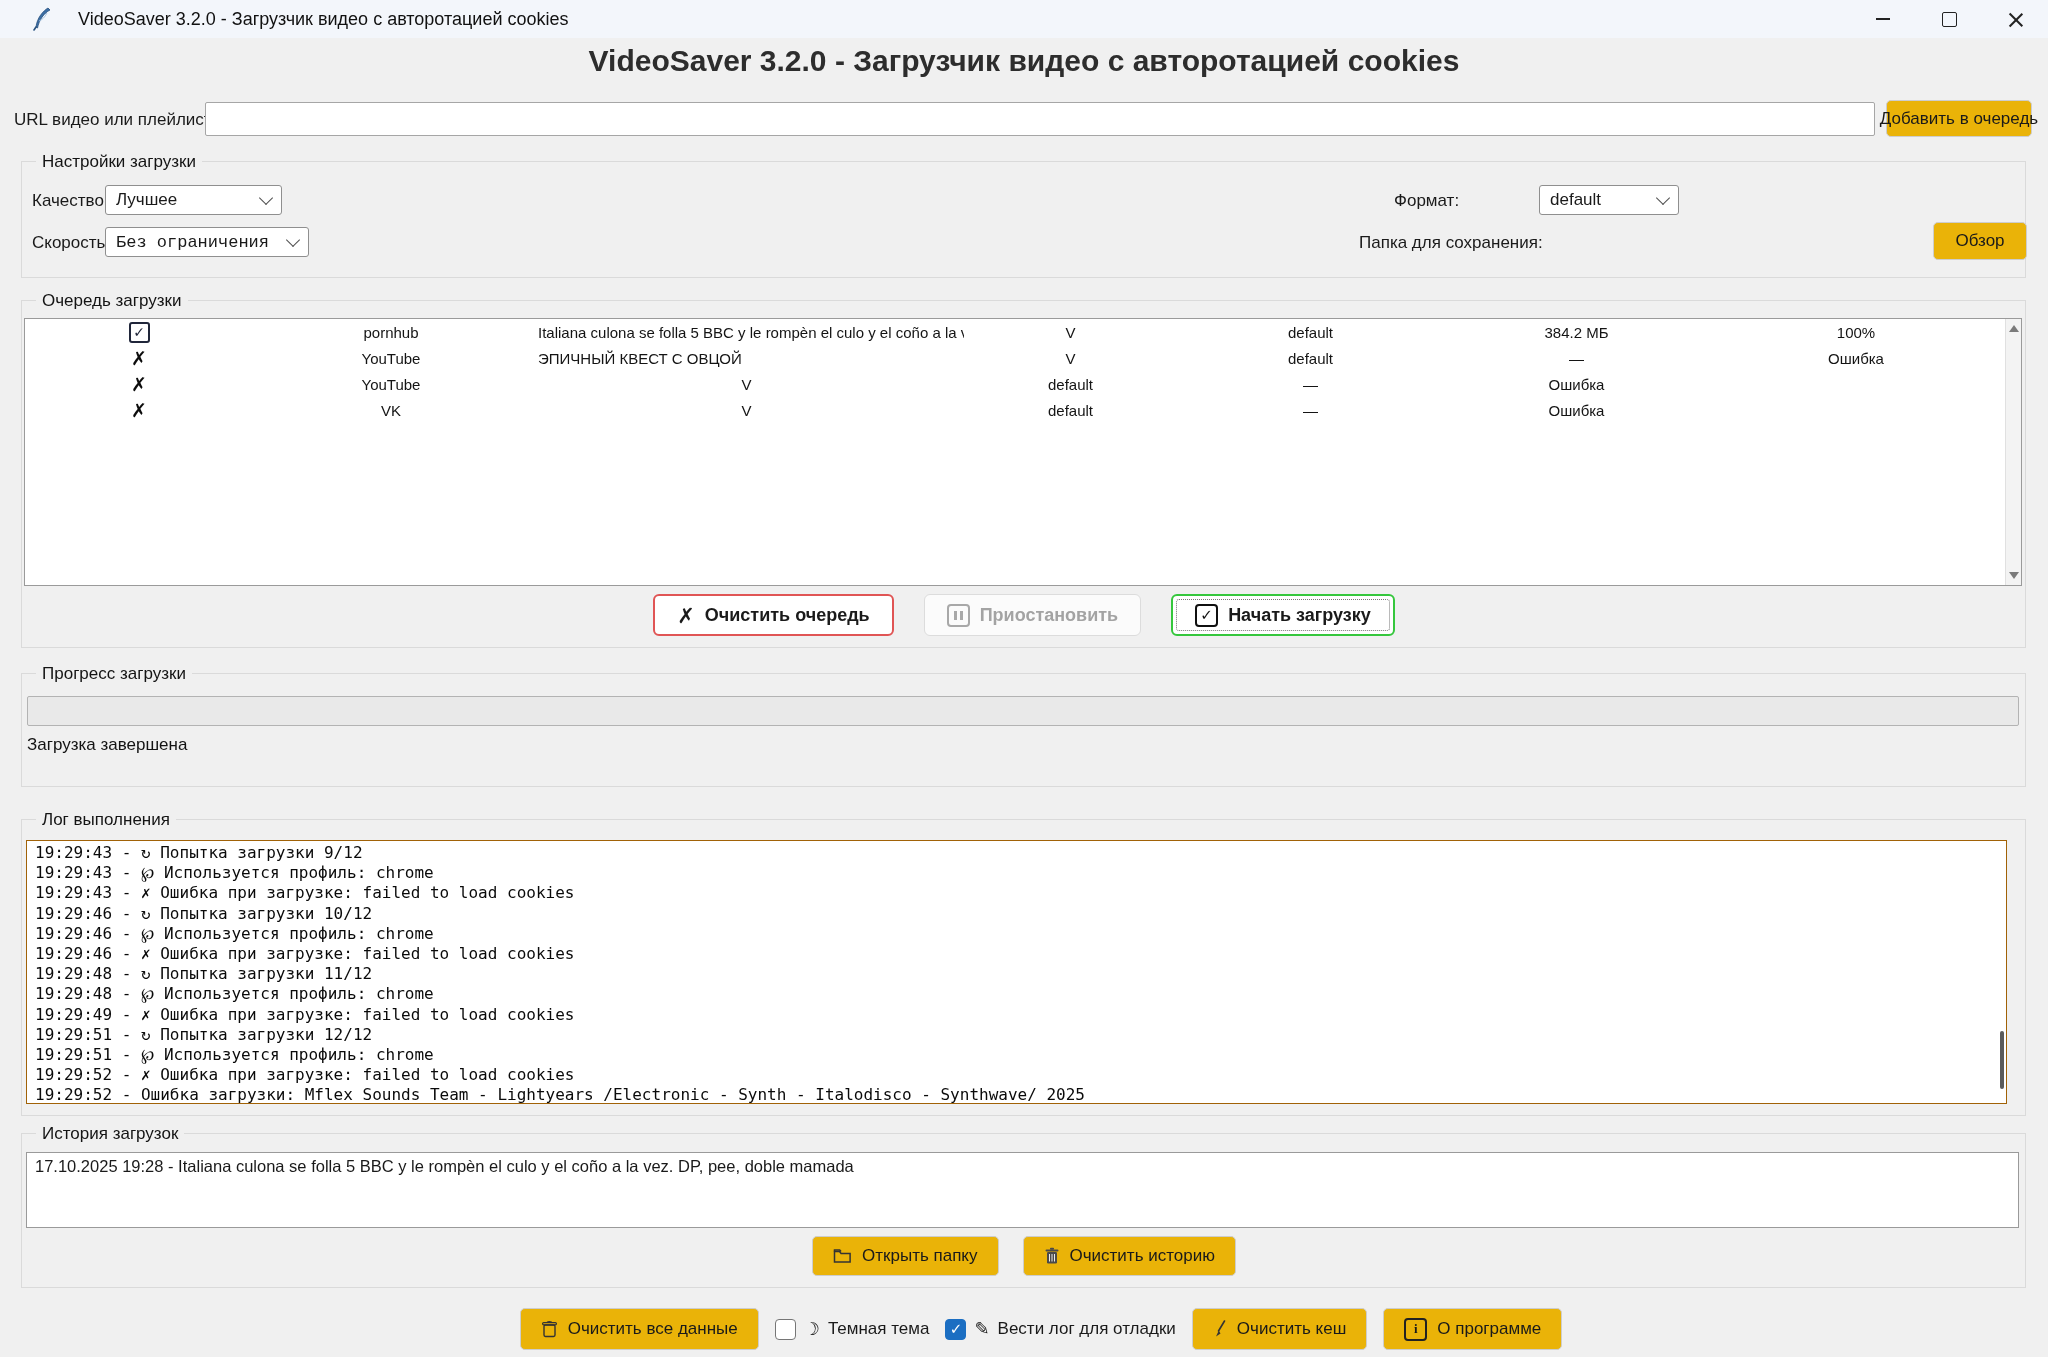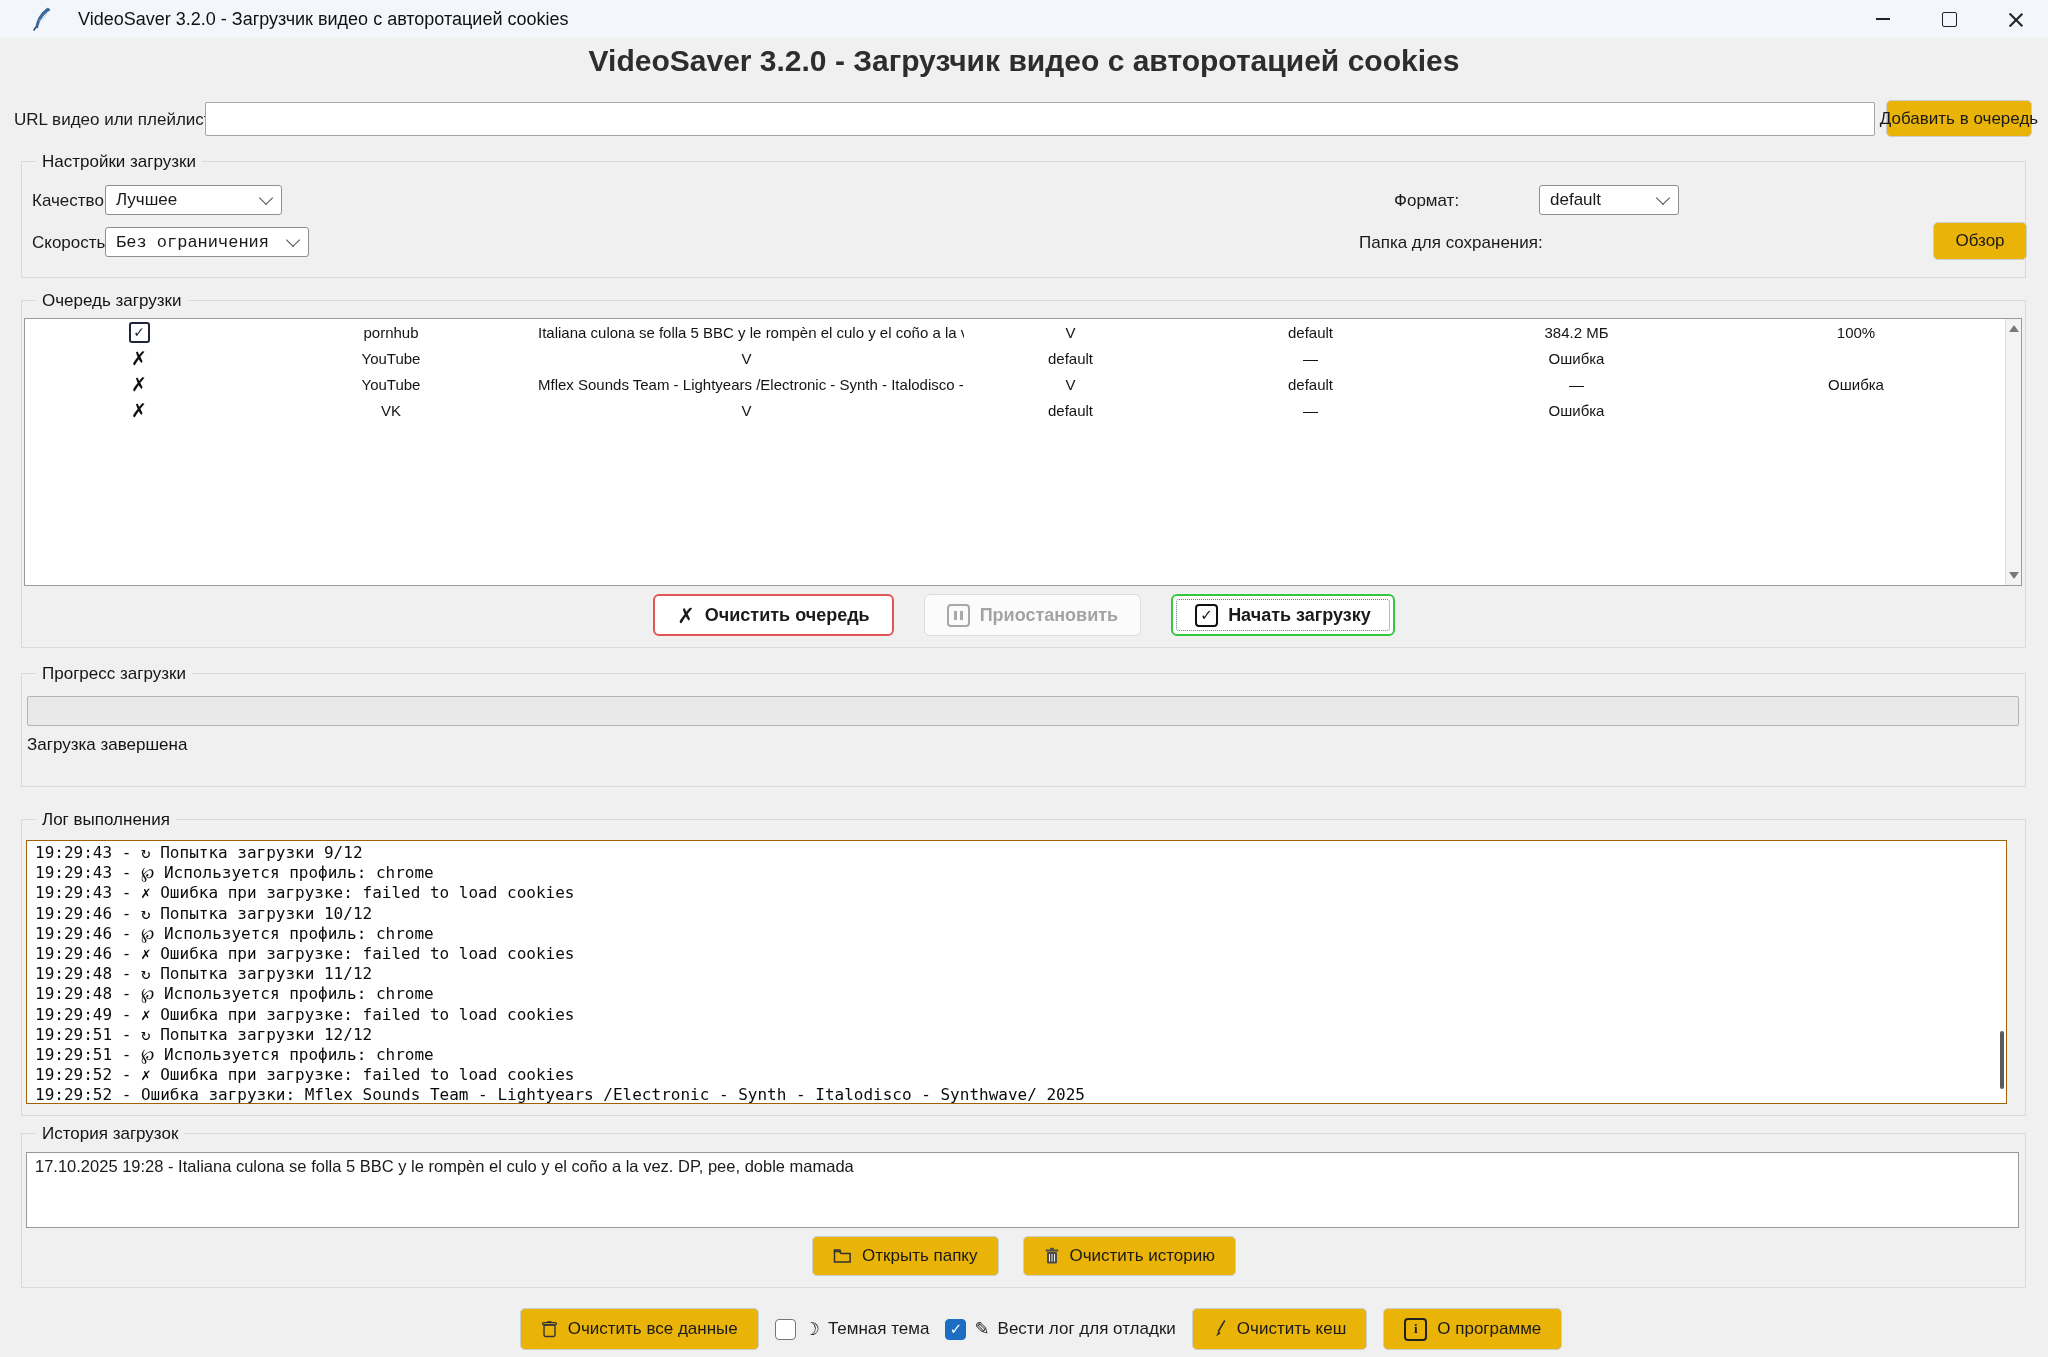--- a/index.html
+++ b/index.html
@@ -166,31 +166,31 @@
         <div class="qcell">V</div>
         <div class="qcell">default</div>
         <div class="qcell">384.2 МБ</div>
         <div class="qcell">100%</div>
       </div>
       <div class="qgrid trow">
         <div class="qcell">
           <span class="mark-err">✗</span>
         </div>
         <div class="qcell">YouTube</div>
+        <div class="qcell left">ЭПИЧНЫЙ КВЕСТ С ОВЦОЙ</div>
         <div class="qcell">V</div>
         <div class="qcell">default</div>
         <div class="qcell">—</div>
         <div class="qcell">Ошибка</div>
       </div>
       <div class="qgrid trow">
         <div class="qcell">
           <span class="mark-err">✗</span>
         </div>
         <div class="qcell">YouTube</div>
-        <div class="qcell left">Mflex Sounds Team - Lightyears /Electronic - Synth - Italodisco -</div>
         <div class="qcell">V</div>
         <div class="qcell">default</div>
         <div class="qcell">—</div>
         <div class="qcell">Ошибка</div>
       </div>
       <div class="qgrid trow">
         <div class="qcell">
           <span class="mark-err">✗</span>
         </div>
         <div class="qcell">VK</div>

